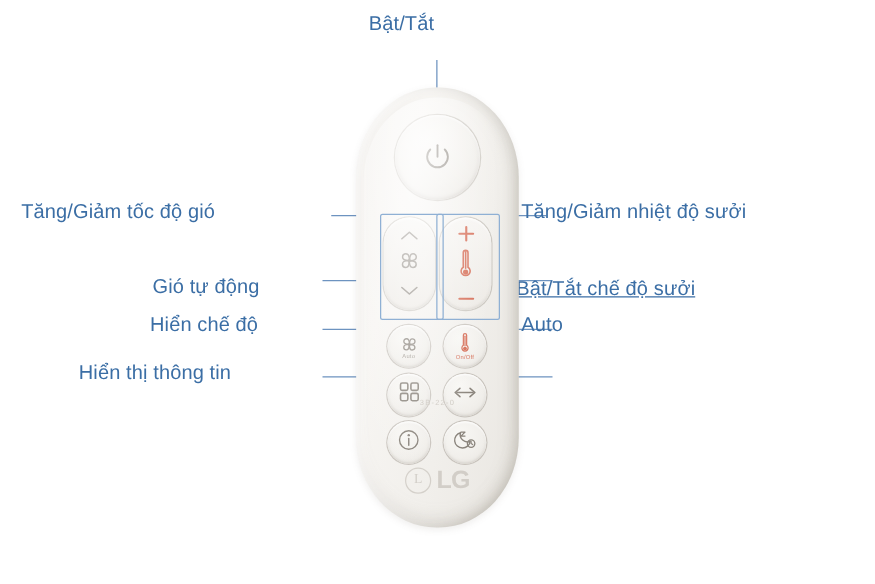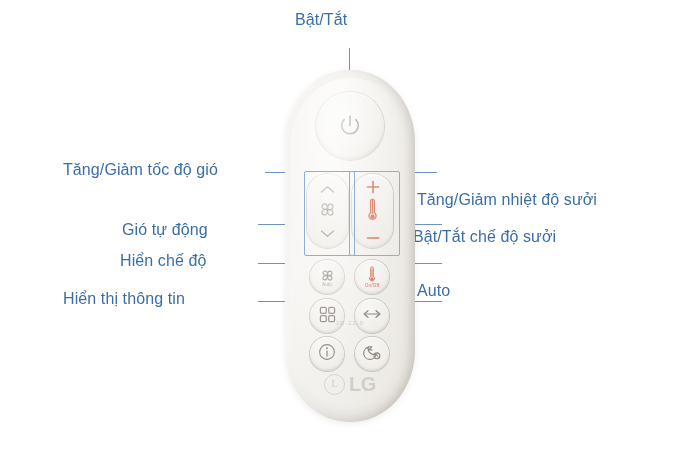--- a/index.html
+++ b/index.html
@@ -15,21 +15,21 @@
   
   .lbl{
     position:absolute;
     color:#3b6ea5;
     font-size:16px;
     font-weight:400;
     white-space:nowrap;
     letter-spacing:.1px;
     line-height:1;
   }
-  .lbl.r{text-align:center;margin-top:30px;}
+  .lbl.r{text-align:center;}
   .lbl.l{text-align:right;}
 
   
   .line{position:absolute;background:#6d93c0;}
   .hline{height:1px;}
   .vline{width:1px;}
 
   
   .remote{
     position:absolute;
@@ -141,25 +141,25 @@
   <div class="line hline" style="left:390px;top:224px;width:52px;"></div>
 
   <div class="line hline" style="left:258px;top:263px;width:52px;"></div>
   <div class="line hline" style="left:390px;top:263px;width:52px;"></div>
 
   <div class="line hline" style="left:258px;top:301px;width:52px;"></div>
   <div class="line hline" style="left:390px;top:301px;width:52px;"></div>
 
   <div class="lbl" style="left:295px;top:12px;">Bật/Tắt</div>
 
-  <div class="lbl l" style="left:17px;top:162px;margin-left:46px;">Tăng/Giảm tốc độ gió</div>
+  <div class="lbl l" style="left:17px;top:162px;">Tăng/Giảm tốc độ gió</div>
   <div class="lbl r" style="left:417px;top:162px;">Tăng/Giảm nhiệt độ sưởi</div>
 
   <div class="lbl l" style="left:122px;top:214px;margin-top:8px;">Gió tự động</div>
-  <div class="lbl r" style="left:413px;top:199px;">Bật/Tắt chế độ sưởi</div>
+  <div class="lbl r" style="left:413px;top:224px;text-decoration:underline;">Bật/Tắt chế độ sưởi</div>
 
   <div class="lbl l" style="left:120px;top:253px;">Hiển chế độ</div>
   <div class="lbl r" style="left:417px;top:253px;">Auto</div>
 
   <div class="lbl l" style="left:63px;top:291px;">Hiển thị thông tin</div>
 
   <div class="remote">
 
     <div class="power">
       <span>

